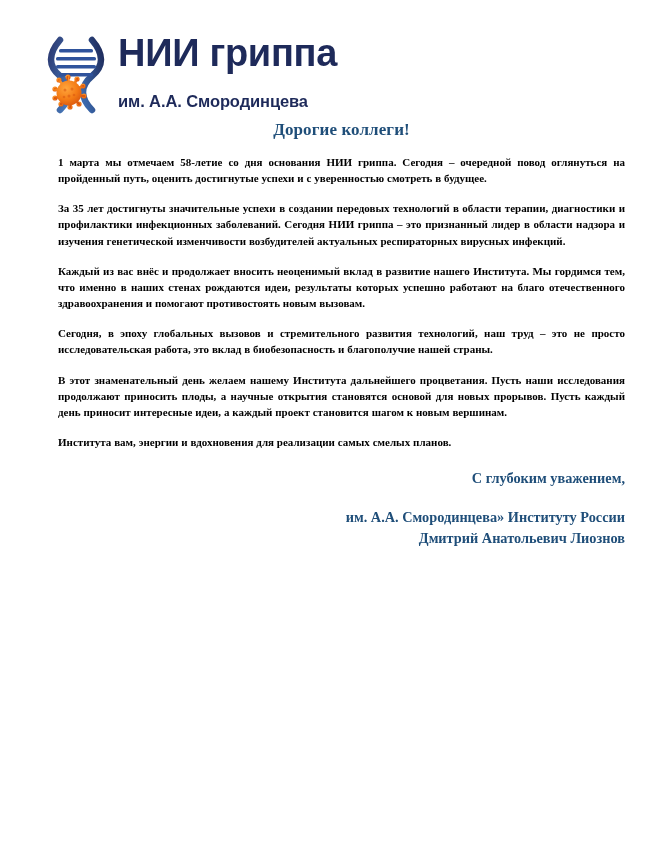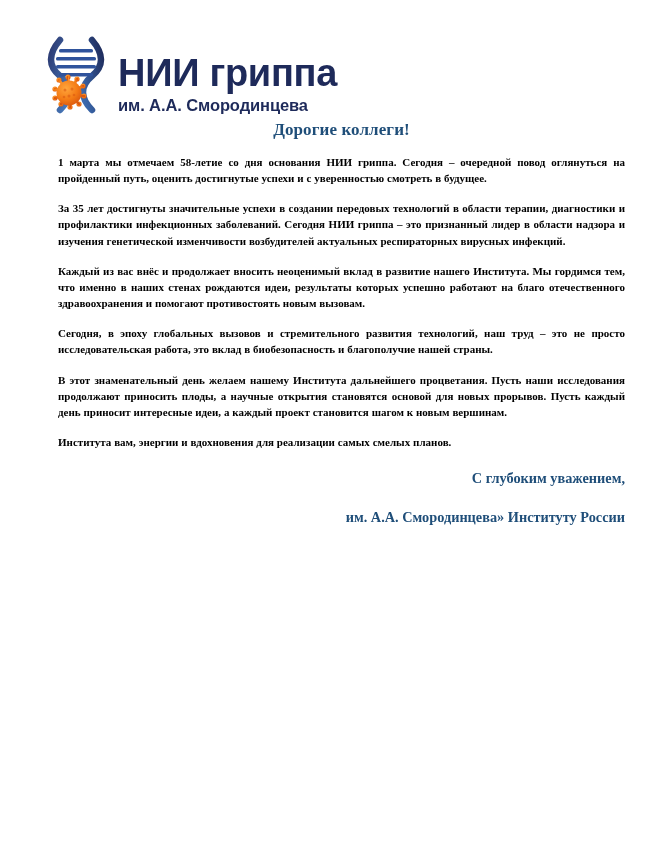--- a/index.html
+++ b/index.html
@@ -23,21 +23,21 @@
     background: #ffffff;
     box-sizing: border-box;
   }
 
   
   .logo-block {
     position: absolute;
     left: 46px;
     top: 32px;
     display: flex;
-    align-items: flex-end;
+    align-items: flex-start;
     gap: 10px;
   }
 
   .logo-mark {
     width: 62px;
     height: 82px;
     flex: 0 0 auto;
     display: block;
   }
 
@@ -59,21 +59,21 @@
   }
 
   .logo-subtitle {
     font-family: "Liberation Sans", "DejaVu Sans", sans-serif;
     font-weight: bold;
     font-size: 16.5px;
     line-height: 1.1;
     letter-spacing: -0.1px;
     color: #1e2a5a;
     white-space: nowrap;
-    margin-top: 3px;
+    margin-top: 19px;
   }
 
   
   .letter {
     position: absolute;
     left: 58px;
     top: 120px;
     width: 567px;
   }
 
@@ -206,17 +206,18 @@
     <p class="para">За 35 лет достигнуты значительные успехи в создании передовых технологий в области терапии, диагностики и профилактики инфекционных заболеваний. Сегодня НИИ гриппа – это признанный лидер в области надзора и изучения генетической изменчивости возбудителей актуальных респираторных вирусных инфекций.</p>
     <p class="para">Каждый из вас внёс и продолжает вносить неоценимый вклад в развитие нашего Института. Мы гордимся тем, что именно в наших стенах рождаются идеи, результаты которых успешно работают на благо отечественного здравоохранения и помогают противостоять новым вызовам.</p>
     <p class="para">Сегодня, в эпоху глобальных вызовов и стремительного развития технологий, наш труд – это не просто исследовательская работа, это вклад в биобезопасность и благополучие нашей страны.</p>
     <p class="para">В этот знаменательный день желаем нашему Института дальнейшего процветания. Пусть наши исследования продолжают приносить плоды, а научные открытия становятся основой для новых прорывов. Пусть каждый день приносит интересные идеи, а каждый проект становится шагом к новым вершинам.</p>
     <p class="para">Института вам, энергии и вдохновения для реализации самых  смелых планов.</p>
 
     <p class="closing">С глубоким уважением,</p>
 
     <div class="signature">
       <div>им. А.А. Смородинцева» Институту России</div>
+      <div>Дмитрий Анатольевич Лиознов</div>
     </div>
 
   </div>
 
 </div>
 
 </body></html>

